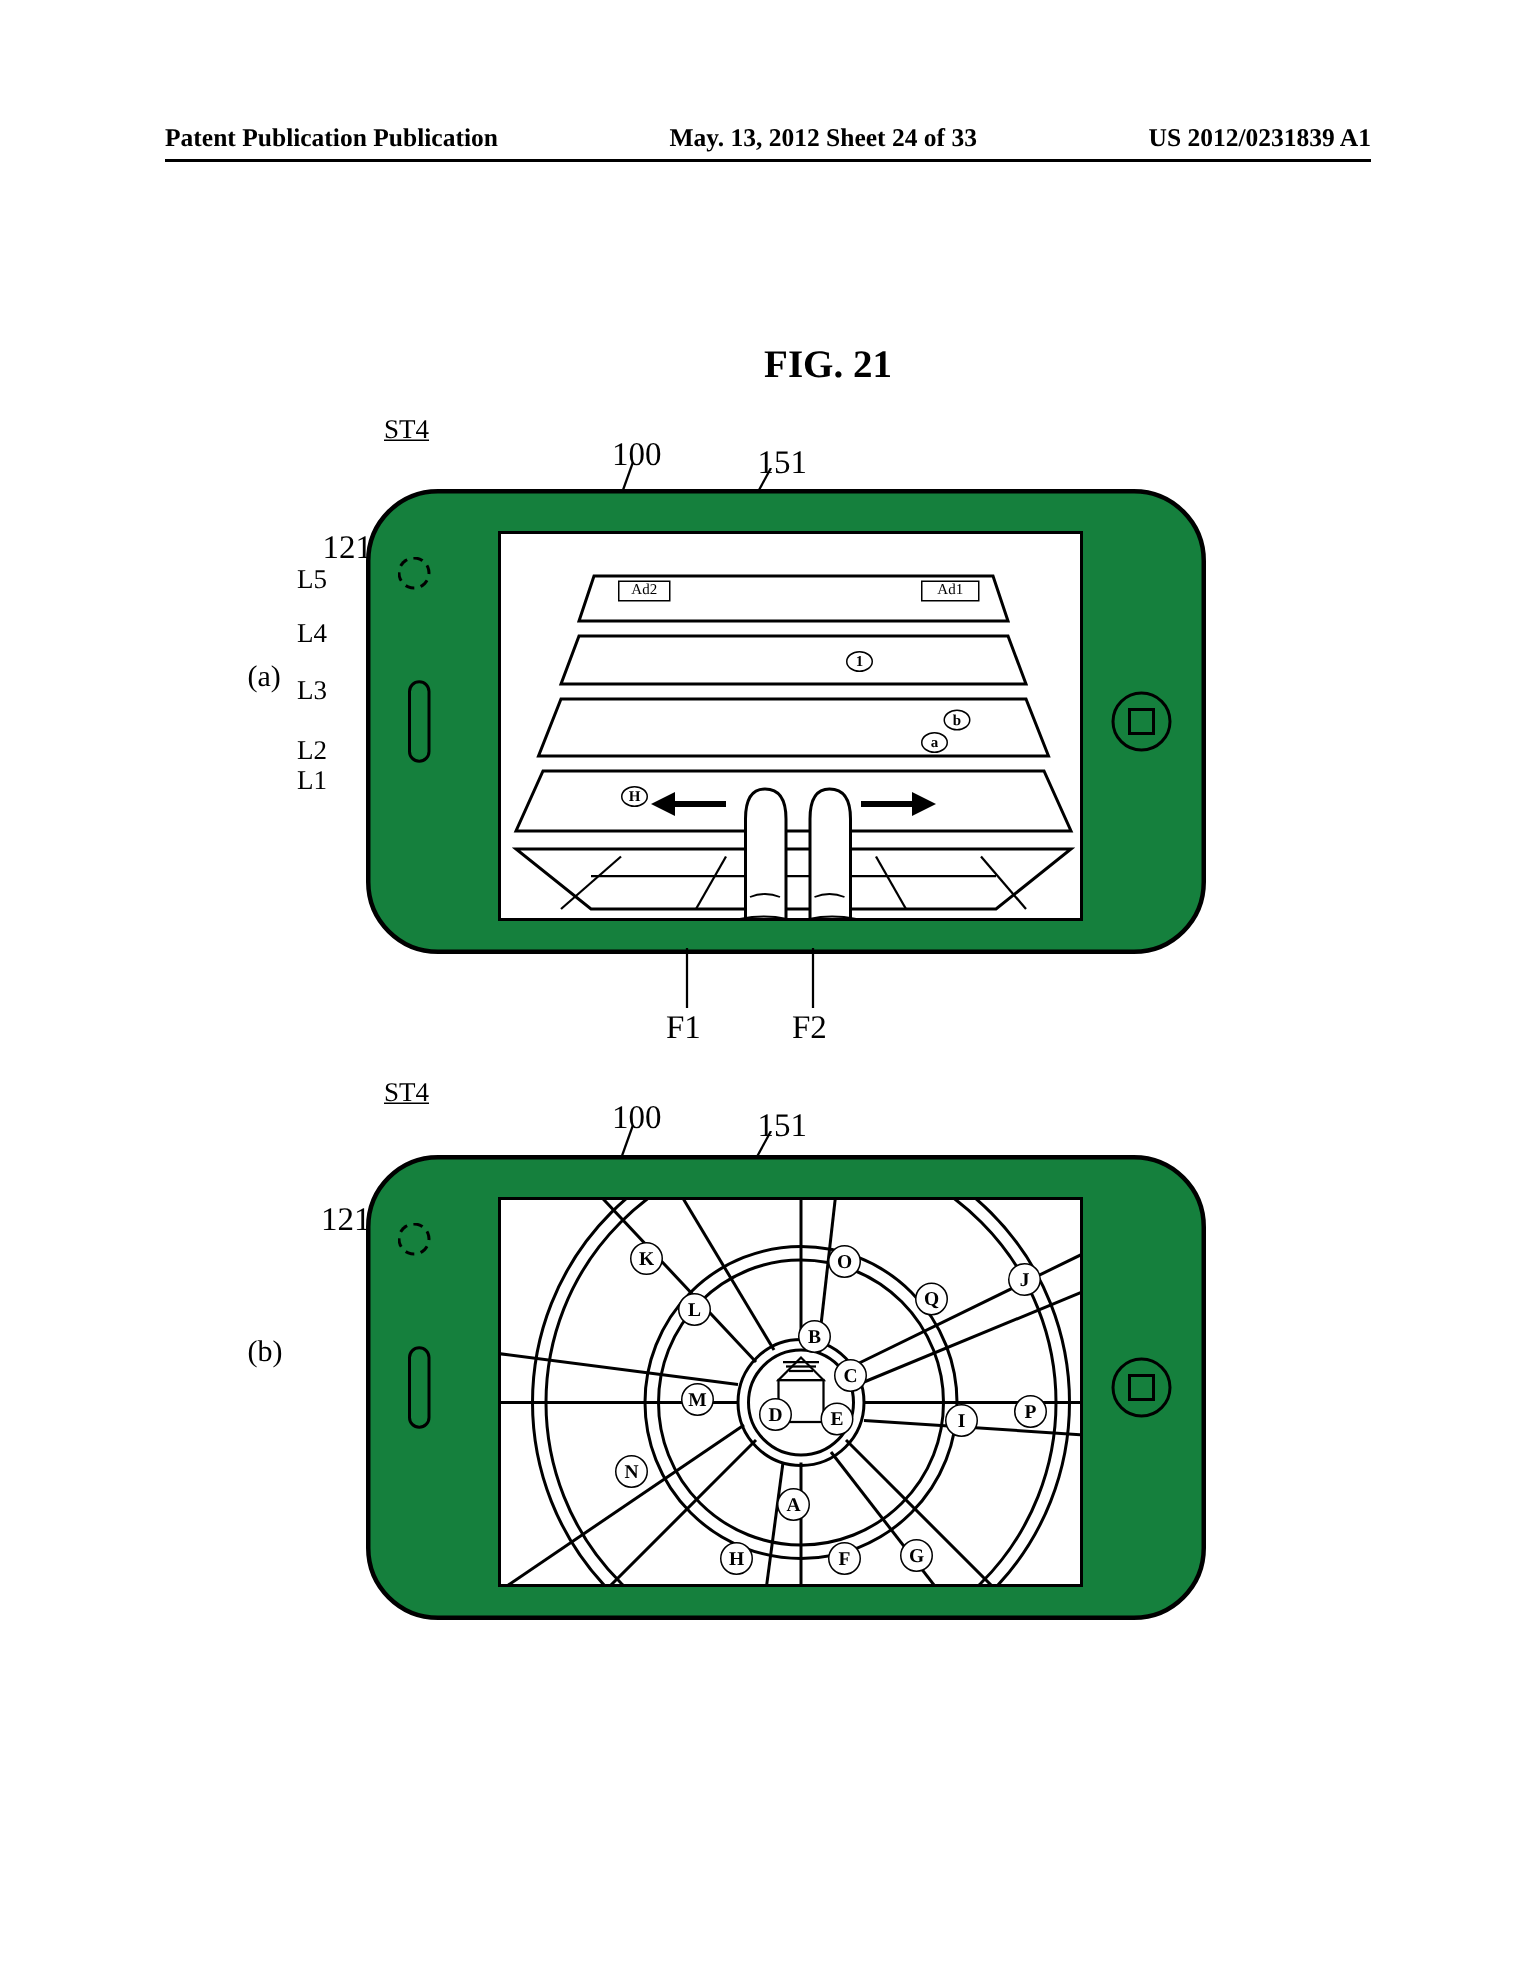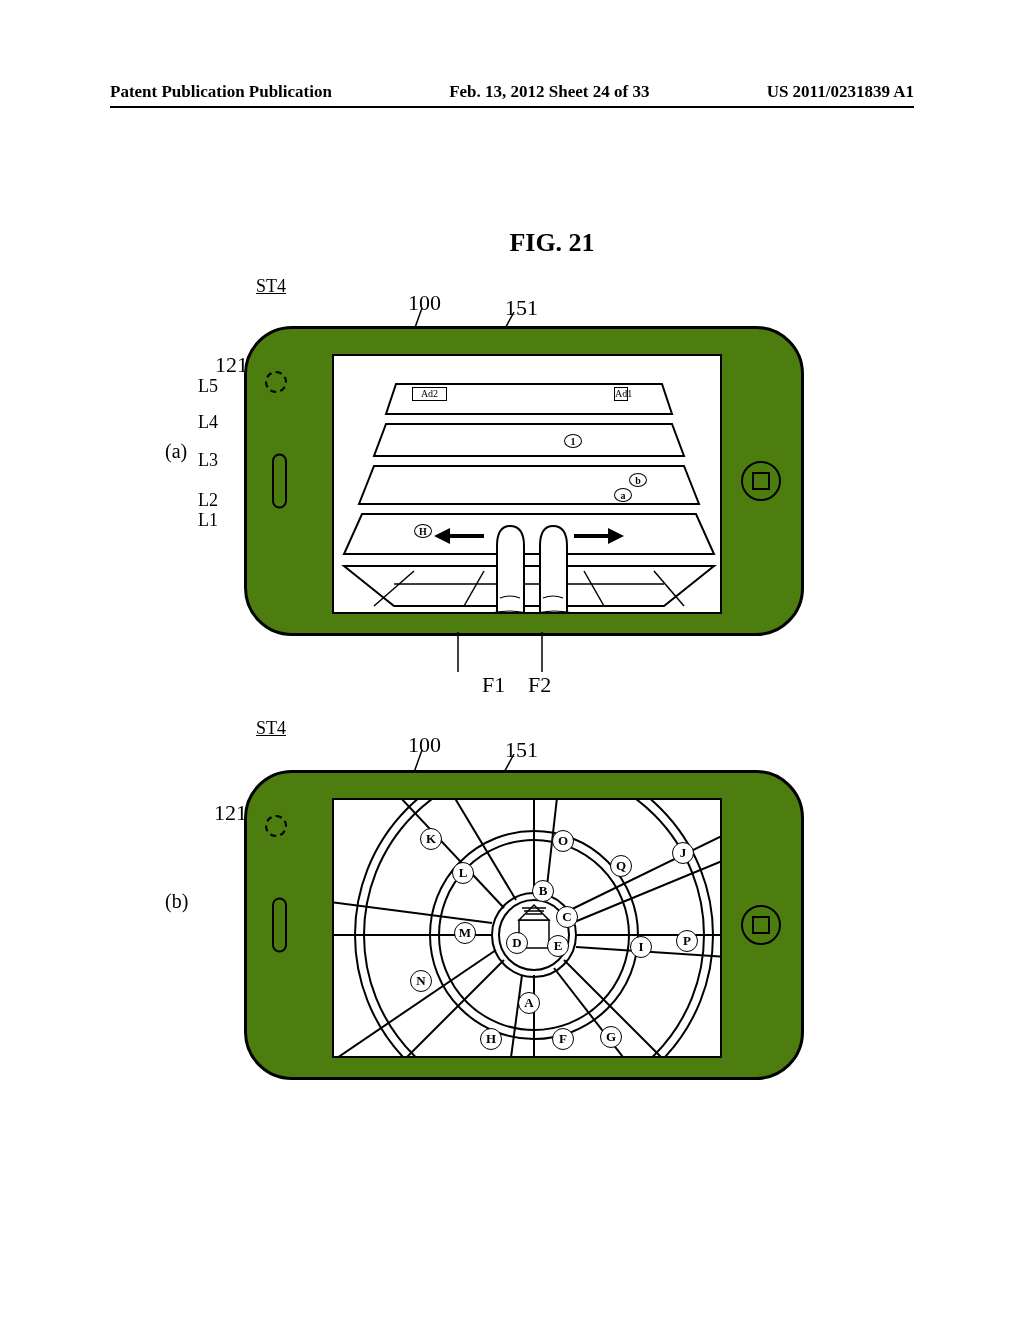--- a/index.html
+++ b/index.html
@@ -3,21 +3,21 @@
 <meta charset="utf-8">
 <style>
   * { box-sizing: border-box; margin: 0; padding: 0; }
   body { width: 1024px; height: 1320px; background: #fff; font-family: "Times New Roman", serif; position: relative; }
   .header { position: absolute; top: 82px; left: 0; width: 1024px; padding: 0 110px; display: flex; justify-content: space-between; font-size: 17px; font-weight: bold; }
   .header-rule { position: absolute; top: 106px; left: 110px; width: 804px; border-top: 2px solid #000; }
   .fig-title { position: absolute; top: 228px; left: 0; width: 1024px; text-align: center; font-size: 26px; font-weight: bold; margin-left: 40px; }
   .sub-label { position: absolute; font-size: 20px; }
 
   
-  .device-shell { position: absolute; width: 560px; height: 310px; border: 3px solid #000; border-radius: 48px; background: #4d7c0f; }
+  .device-shell { position: absolute; width: 560px; height: 310px; border: 3px solid #000; border-radius: 48px; background: #15803d; }
   .screen { position: absolute; left: 85px; top: 25px; width: 390px; height: 260px; border: 2.5px solid #000; background: #fff; overflow: hidden; }
   .home-btn { position: absolute; right: 20px; top: 50%; width: 40px; height: 40px; border: 2.5px solid #000; border-radius: 50%; transform: translateY(-50%); display: flex; align-items: center; justify-content: center; }
   .home-btn::after { content: ""; width: 14px; height: 14px; border: 2px solid #000; }
   .speaker-slot { position: absolute; left: 25px; top: 50%; width: 15px; height: 55px; border: 2.5px solid #000; border-radius: 9px; transform: translateY(-50%); }
   .cam-dash { position: absolute; width: 22px; height: 22px; border: 2px dashed #000; border-radius: 50%; }
 
   
   .leader-label { position: absolute; font-size: 22px; }
 
   
@@ -29,22 +29,22 @@
 
   
   .circ-lbl { position: absolute; width: 22px; height: 22px; border: 1.5px solid #000; border-radius: 50%; font-size: 13px; font-weight: bold; display: flex; align-items: center; justify-content: center; background: #fff; }
 
 </style>
 </head>
 <body>
 
 <div class="header">
   <span>Patent Publication Publication</span>
-  <span>Feb. 13, 2012  Sheet 24 of 33</span>
-  <span>US 2011/0231839 A1</span>
+  <span>May. 13, 2012  Sheet 24 of 33</span>
+  <span>US 2012/0231839 A1</span>
 </div>
 <div class="header-rule"></div>
 
 <div class="fig-title">FIG. 21</div>
 
 <div class="sub-label" style="left:165px; top:440px;">(a)</div>
 <div class="st-label" style="left:256px; top:276px;">ST4</div>
 
 <div class="leader-label" style="left:408px; top:290px;">100</div>
 <svg style="position:absolute; left:410px; top:308px;" width="40" height="40">
@@ -88,21 +88,21 @@
 
       <path d="M40 110 L350 110 L365 148 L25 148 Z" fill="#fff" stroke="#000" stroke-width="2"></path>
 
       <path d="M52 68 L338 68 L350 100 L40 100 Z" fill="#fff" stroke="#000" stroke-width="2"></path>
 
       <path d="M62 28 L328 28 L338 58 L52 58 Z" fill="#fff" stroke="#000" stroke-width="2"></path>
     </svg>
 
     
     <div style="position:absolute; left:78px; top:31px; width:35px; height:14px; border:1.5px solid #000; font-size:10px; text-align:center; line-height:12px;">Ad2</div>
-    <div style="position:absolute; left:280px; top:31px; width:14px; height:14px; border:1.5px solid #000; font-size:10px; text-align:center; line-height:12px;">Ad1</div>
+    <div style="position:absolute; left:280px; top:31px; width:39px; height:14px; border:1.5px solid #000; font-size:10px; text-align:center; line-height:12px;">Ad1</div>
 
     
     <div class="circ-lbl" style="left:230px; top:78px; width:18px; height:14px; font-size:10px;">1</div>
     <div class="circ-lbl" style="left:295px; top:117px; width:18px; height:14px; font-size:10px;">b</div>
     <div class="circ-lbl" style="left:280px; top:132px; width:18px; height:14px; font-size:10px;">a</div>
     <div class="circ-lbl" style="left:80px; top:168px; width:18px; height:14px; font-size:10px;">H</div>
 
     
     <div style="position:absolute; left:100px; top:172px; width:50px; height:16px;">
       <div style="position:absolute; left:0; top:0; border-right:16px solid #000; border-top:8px solid transparent; border-bottom:8px solid transparent;"></div>
@@ -118,21 +118,21 @@
       <path d="M15 100 L15 30 Q15 10 28 10 Q42 10 42 30 L42 100" fill="#fff" stroke="#000" stroke-width="2"></path>
       <path d="M58 100 L58 30 Q58 10 71 10 Q85 10 85 30 L85 100" fill="#fff" stroke="#000" stroke-width="2"></path>
       <path d="M18 82 Q28 78 38 82" fill="none" stroke="#000" stroke-width="1.2"></path>
       <path d="M61 82 Q71 78 81 82" fill="none" stroke="#000" stroke-width="1.2"></path>
       <path d="M5 98 Q28 92 48 98" fill="none" stroke="#000" stroke-width="1.2"></path>
       <path d="M52 98 Q72 92 95 98" fill="none" stroke="#000" stroke-width="1.2"></path>
     </svg>
   </div>
 </div>
 
-<div class="leader-label" style="left:444px; top:672px;margin-left:38px;">F1</div>
+<div class="leader-label" style="left:444px; top:672px;">F1</div>
 <svg style="position:absolute; left:450px; top:632px;" width="20" height="40">
     <line x1="8" y1="40" x2="8" y2="0" stroke="#000" stroke-width="1.5"></line>
   </svg>
 <div class="leader-label" style="left:528px; top:672px;">F2</div>
 <svg style="position:absolute; left:534px; top:632px;" width="20" height="40">
     <line x1="8" y1="40" x2="8" y2="0" stroke="#000" stroke-width="1.5"></line>
   </svg>
 
 <div class="sub-label" style="left:165px; top:890px;">(b)</div>
 <div class="st-label" style="left:256px; top:718px;">ST4</div>

